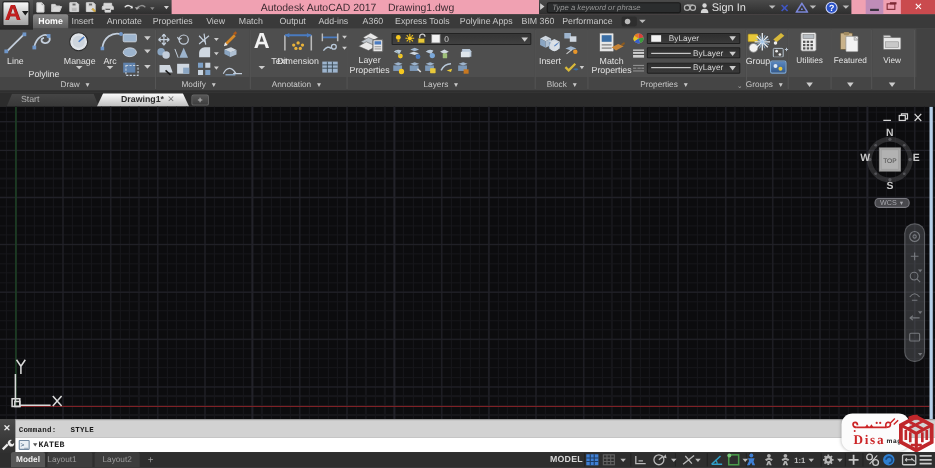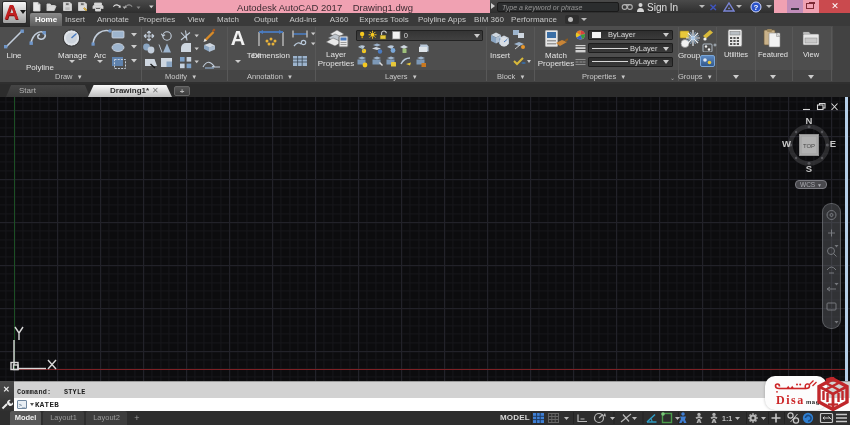--- a/index.html
+++ b/index.html
@@ -492,21 +492,21 @@
     </svg>
 <div class="ab" style="left:14px;top:381px;width:836px;height:17px;background:#d2d2d2;border-top:1px solid #9a9a9a"></div>
 <div class="ab" style="left:17px;top:388px;font-family:'Liberation Mono',monospace;font-size:6.8px;font-weight:bold;color:#1a1a1a;letter-spacing:0.2px">Command:&nbsp;&nbsp;&nbsp;STYLE</div>
 <div class="ab" style="left:14px;top:398px;width:836px;height:13px;background:#ffffff"></div>
 <div class="ab" style="left:17px;top:400px;width:10px;height:9px;border:1px solid #7188a0;border-radius:1px;background:#e8eef4;color:#44627e;font-size:6px;line-height:8px;text-align:center">&gt;_</div>
 <div class="ab" style="left:30px;top:403px;width:0;height:0;border-left:2.5px solid transparent;border-right:2.5px solid transparent;border-top:3px solid #555"></div>
 <div class="ab" style="left:35px;top:400.5px;font-family:'Liberation Mono',monospace;font-size:7.5px;font-weight:bold;color:#222;letter-spacing:0.3px">KATEB</div>
 
 <div class="ab" style="left:0;top:411px;width:850px;height:14px;background:#2e2e2e"></div>
 <div class="ab" style="left:10px;top:411px;width:31px;height:14px;background:#575757;border-radius:2px 2px 0 0;color:#f2f2f2;font-size:7.5px;font-weight:bold;text-align:center;line-height:14px">Model</div>
-<div class="ab" style="left:43px;top:411px;width:41px;height:14px;background:#3d3d3d;border-radius:2px 2px 0 0;color:#9c9c9c;font-size:7.5px;text-align:center;line-height:14px">Layout1</div>
+<div class="ab" style="left:43px;top:411px;width:41px;height:14px;background:#3d3d3d;border-radius:2px 2px 0 0;color:#9c9c9c;font-size:7.5px;line-height:14px">Layout1</div>
 <div class="ab" style="left:86px;top:411px;width:41px;height:14px;background:#3d3d3d;border-radius:2px 2px 0 0;color:#9c9c9c;font-size:7.5px;text-align:center;line-height:14px">Layout2</div>
 <div class="ab" style="left:130px;top:411px;width:14px;height:14px;color:#9c9c9c;font-size:9px;text-align:center;line-height:14px">+</div>
 <div class="ab" style="left:500px;top:411px;height:14px;color:#d8d8d8;font-size:8px;font-weight:bold;line-height:14px;letter-spacing:0.2px">MODEL</div>
 <svg class="ab" style="left:528px;top:411px" width="322" height="14" viewBox="0 0 322 14">
 
  <g fill="#3f7fd4">
         <rect x="5" y="2" width="11" height="10"></rect>
       </g>
       <g stroke="#1e3c64" stroke-width="1">
         <path d="M5,5.3 h11 M5,8.6 h11 M8.6,2 v10 M12.2,2 v10"></path>

